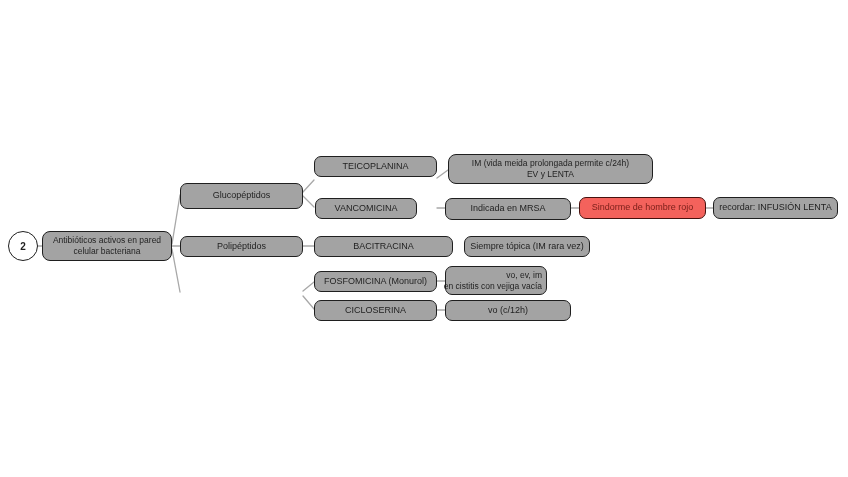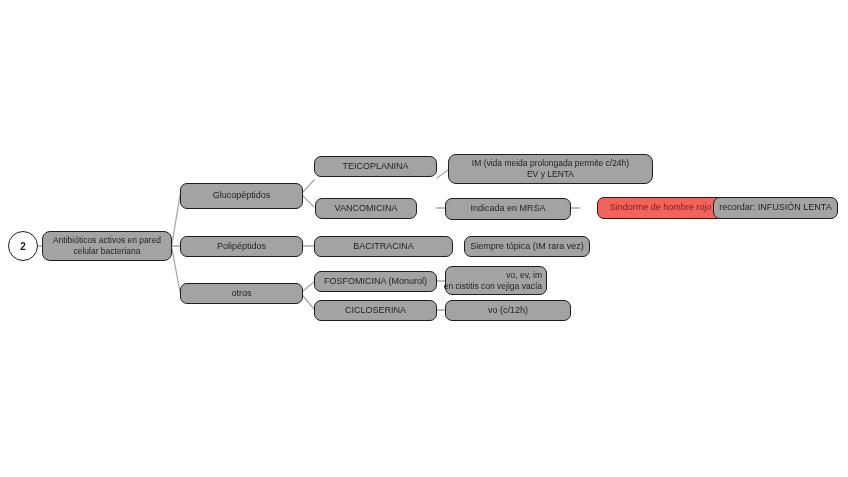--- a/index.html
+++ b/index.html
@@ -59,21 +59,21 @@
   .poli        { left: 180px; top: 236px; width: 123px; height: 21px; }
   .otros       { left: 180px; top: 283px; width: 123px; height: 21px; }
   .teico       { left: 314px; top: 156px; width: 123px; height: 21px; }
   .vanco       { left: 315px; top: 198px; width: 102px; height: 21px; }
   .baci        { left: 314px; top: 236px; width: 139px; height: 21px; }
   .fosfo       { left: 314px; top: 271px; width: 123px; height: 21px; }
   .ciclo       { left: 314px; top: 300px; width: 123px; height: 21px; }
   .im-note     { left: 448px; top: 154px; width: 205px; height: 30px; font-size: 8.5px; border-radius: 8px; }
   .mrsa        { left: 445px; top: 198px; width: 126px; height: 22px; }
   .warning     { left: 579px; top: 197px; width: 127px; height: 22px;
-                 background: #f4625c; border-color: #46110e; color: #7c201a; margin-left: 18px; }
+                 background: #f4625c; border-color: #46110e; color: #7c201a; }
   .recordar    { left: 713px; top: 197px; width: 125px; height: 22px; }
   .siempre     { left: 464px; top: 236px; width: 126px; height: 21px; }
   .voevim      { left: 445px; top: 266px; width: 102px; height: 29px; font-size: 8.5px; align-items: flex-end; }
   .vo12        { left: 445px; top: 300px; width: 126px; height: 21px; }
 </style>
 </head>
 <body>
 
 <div class="canvas">
 
@@ -100,21 +100,20 @@
 
   <div class="badge">2</div>
 
   <div class="node root-node">
     <span class="line">Antibióticos activos en pared</span>
     <span class="line">celular bacteriana</span>
   </div>
 
   <div class="node gluco">Glucopéptidos</div>
   <div class="node poli">Polipéptidos</div>
-  <div class="node otros">otros</div>
 
   <div class="node teico">TEICOPLANINA</div>
   <div class="node vanco">VANCOMICINA</div>
   <div class="node baci">BACITRACINA</div>
   <div class="node fosfo">FOSFOMICINA (Monurol)</div>
   <div class="node ciclo">CICLOSERINA</div>
 
   <div class="node im-note">
     <span class="line">IM (vida meida prolongada permite c/24h)</span>
     <span class="line">EV y LENTA</span>

